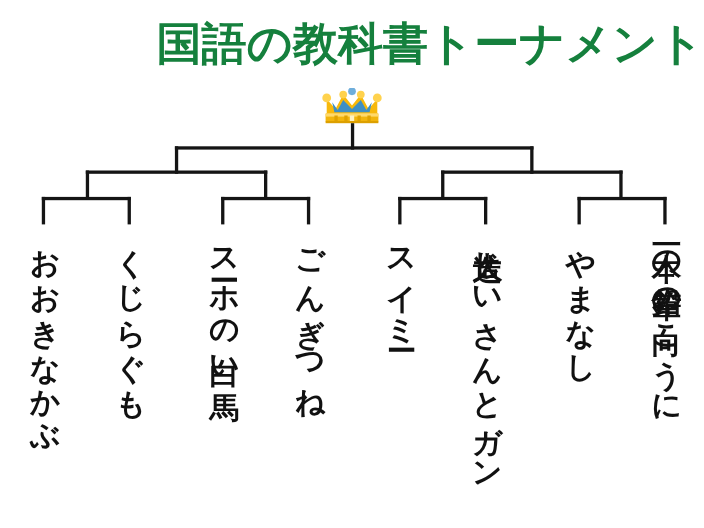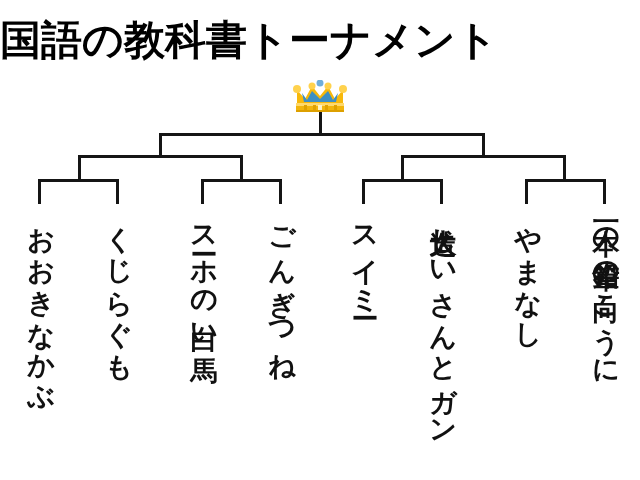--- a/index.html
+++ b/index.html
@@ -21,26 +21,26 @@
     height: 480px;
     background: #ffffff;
   }
 
   
   .title {
     position: absolute;
     left: 0;
     top: 16px;
     width: 640px;
-    text-align: left;
+    text-align: right;
     font-size: 41px;
     line-height: 48px;
     font-weight: bold;
     letter-spacing: 0px;
-    color: #000000;
+    color: #15803d;
     white-space: nowrap;
     user-select: none;
   }
 
   
   .crown {
     position: absolute;
     left: 292px;
     top: 80px;
     width: 56px;

